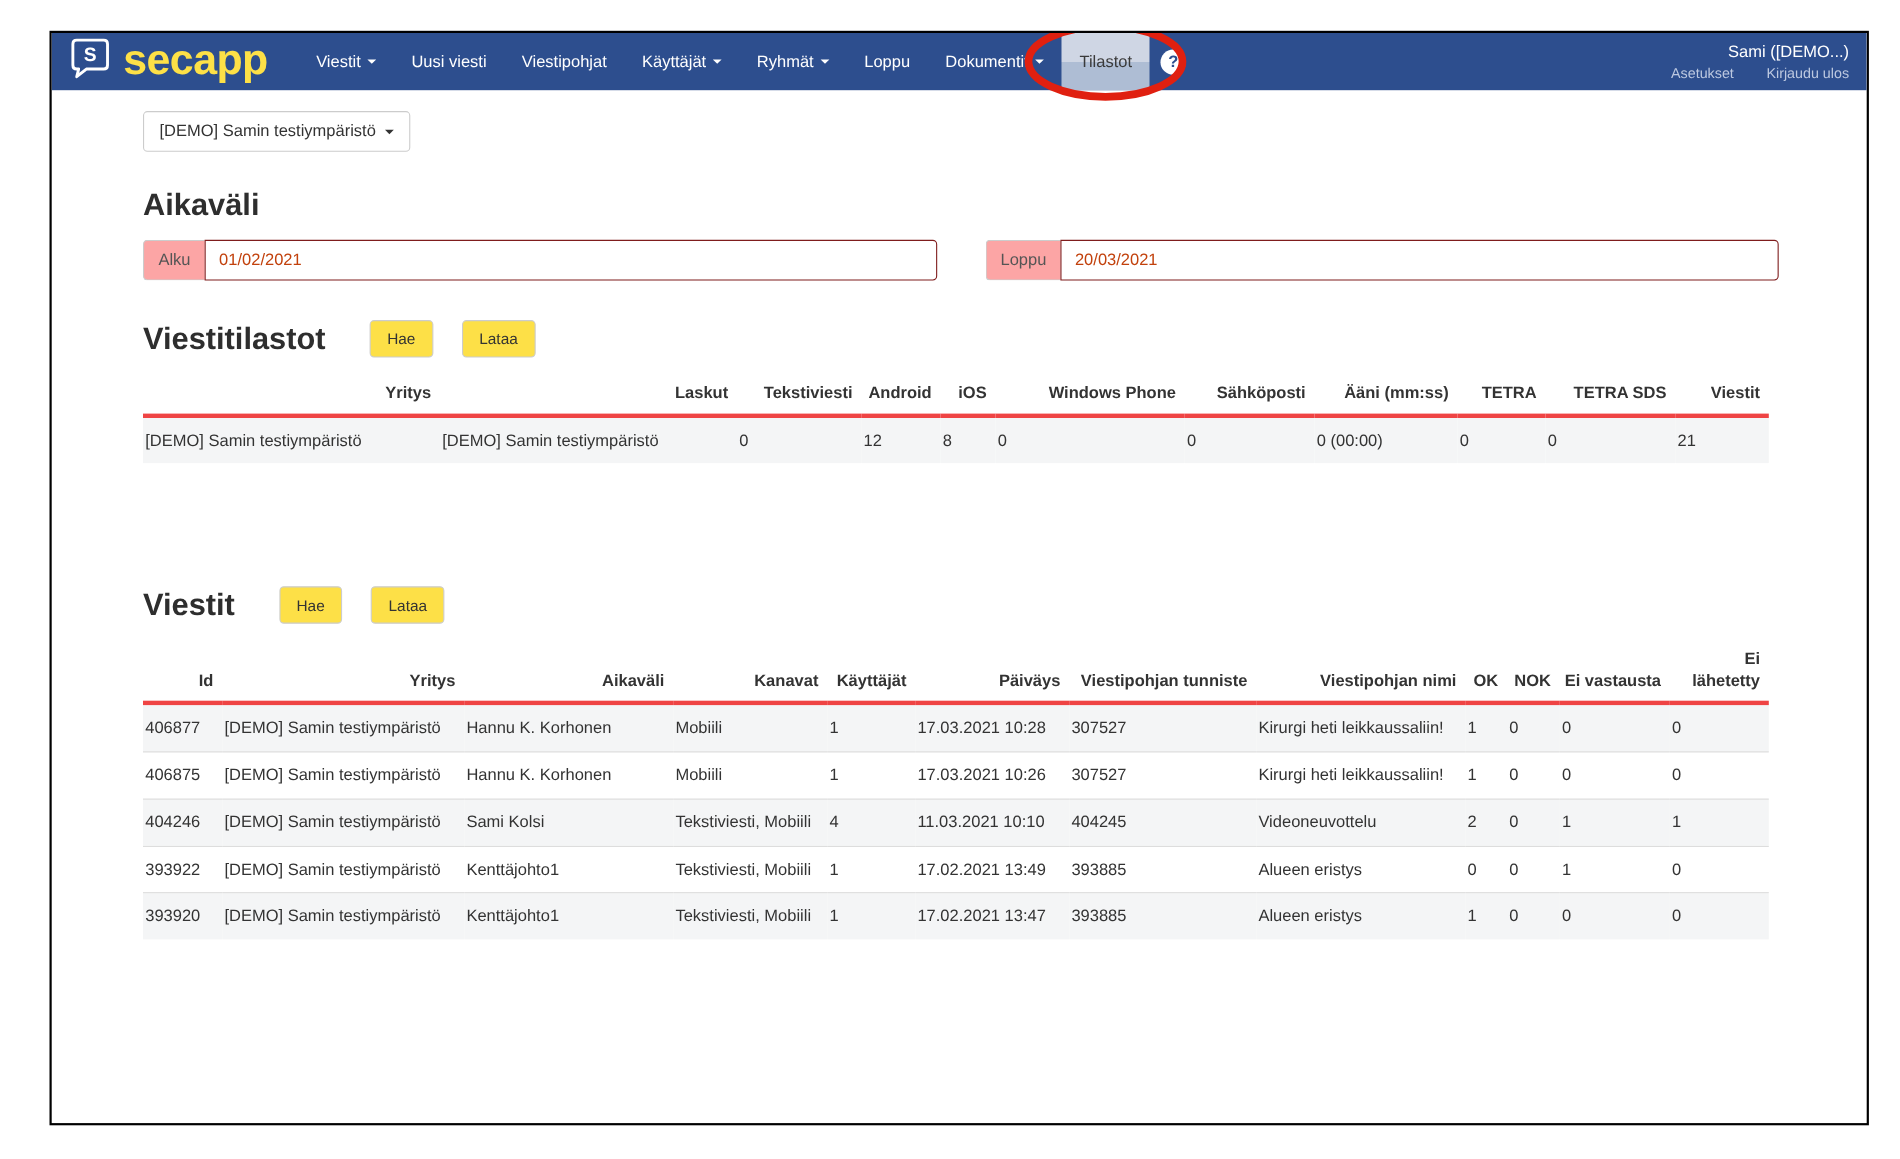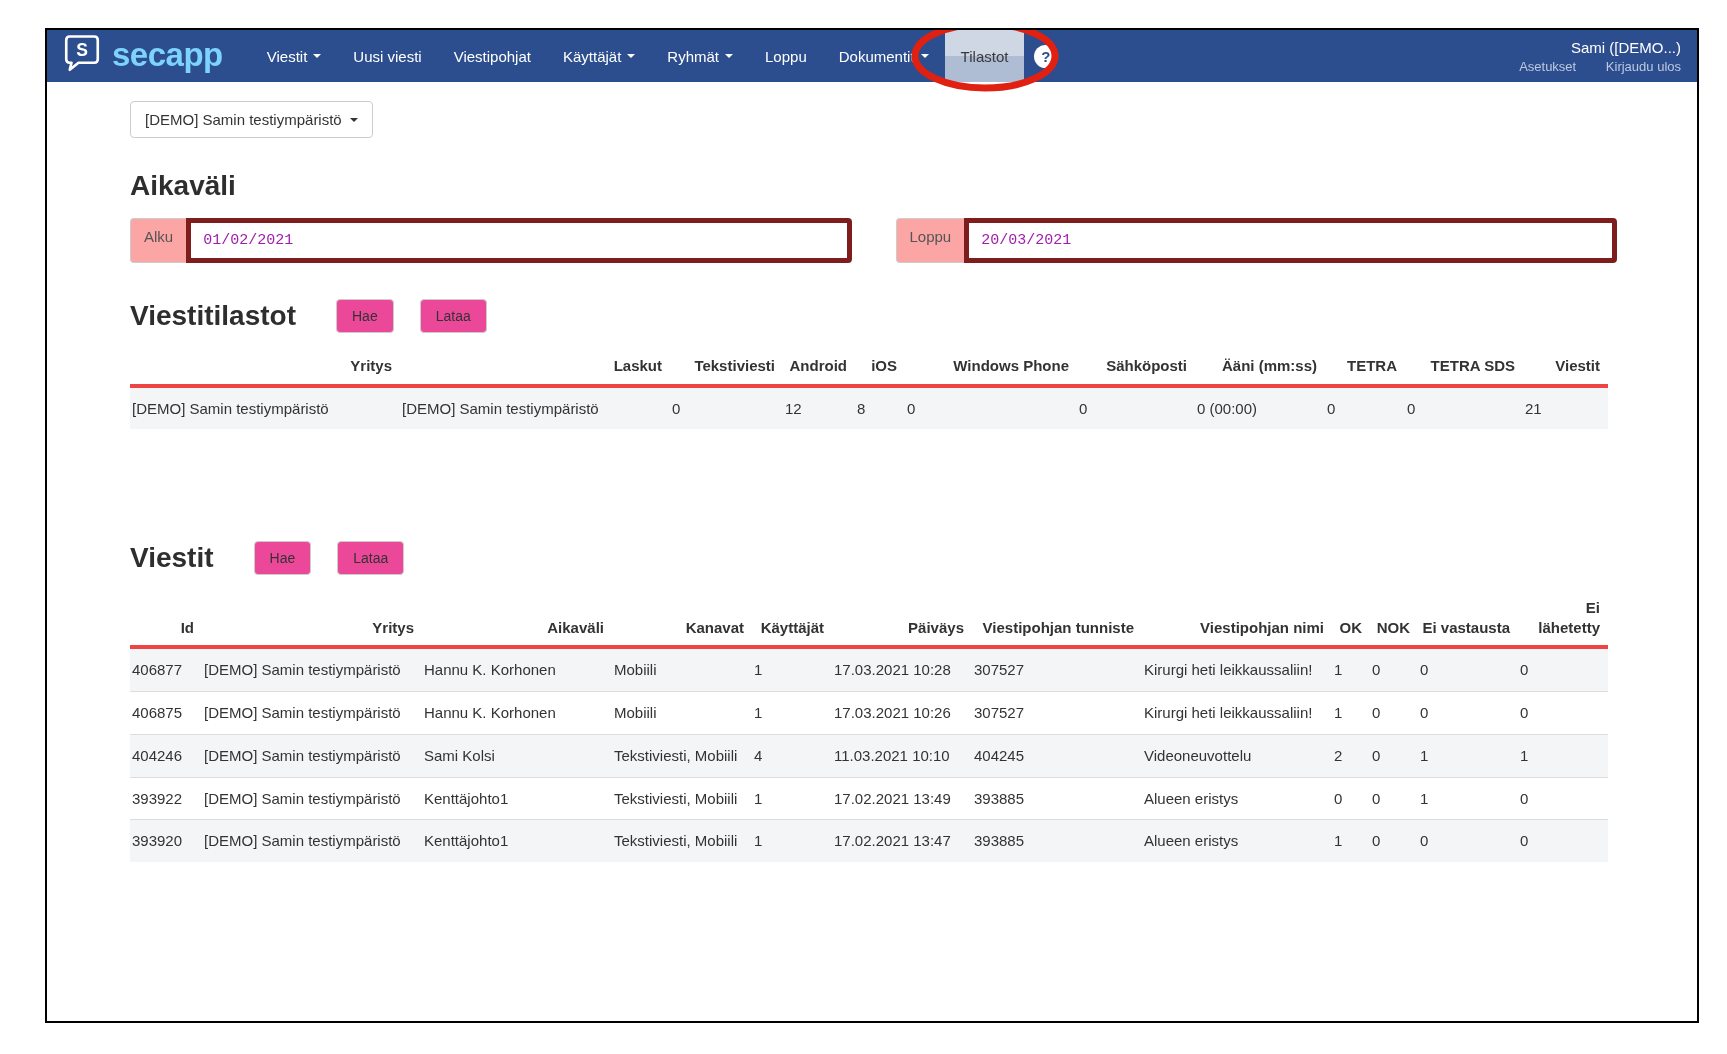--- a/index.html
+++ b/index.html
@@ -5,21 +5,21 @@
   * { margin:0; padding:0; box-sizing:border-box; }
   html,body { width:1727px; height:1054px; background:#fff; overflow:hidden;
               font-family:"Liberation Sans", sans-serif; }
   .frame { position:absolute; left:45px; top:28px; right:28px; bottom:31px;
            border:2px solid #000; background:#fff; overflow:hidden; }
 
   
   .navbar { height:52px; background:#2d4e8e; display:flex; align-items:center;
             padding:0 12px 0 14px; position:relative; overflow:visible; }
   .brand { display:flex; align-items:center; gap:9px; margin-right:28px; }
-  .brand-name { color:#7dd3fc; font-size:33px; font-weight:bold; letter-spacing:-0.5px; line-height:1; padding-bottom:4px; }
+  .brand-name { color:#fde047; font-size:39px; font-weight:bold; letter-spacing:-0.5px; line-height:1; padding-bottom:4px; }
   .nav { display:flex; list-style:none; align-items:stretch; height:52px; }
   .nav li { display:flex; align-items:center; padding:0 16px; color:#fff;
             font-size:15px; cursor:pointer; position:relative; white-space:nowrap; }
   .nav li.active { background:linear-gradient(#cfd6e4 0%, #cfd6e4 50%, #aebdd4 50%, #aebdd4 100%); color:#3a3a3a; }
   .caret { display:inline-block; margin-left:6px; width:0; height:0;
            border-left:4px solid transparent; border-right:4px solid transparent;
            border-top:4px solid #fff; }
   .help-circle { width:23px; height:23px; border-radius:50%; background:#fff; color:#2d4e8e;
                  font-weight:bold; font-size:15px; display:flex; align-items:center; justify-content:center; }
   .annotation-svg { position:absolute; left:50%; top:50%; transform:translate(-50%,-50%);
@@ -38,26 +38,26 @@
   .caret-dark { display:inline-block; width:0; height:0;
                 border-left:4px solid transparent; border-right:4px solid transparent;
                 border-top:4px solid #333; }
   h2 { font-size:28px; font-weight:bold; color:#2e2e2e; }
   .h-aikavali { margin:32px 0 16px; }
 
   .daterow { display:flex; gap:44px; }
   .input-group { display:flex; flex:1; }
   .addon { background:#fca5a5; border:1px solid #ccc; border-right:0; border-radius:4px 0 0 4px;
            padding:9px 13px; font-size:15px; color:#555; white-space:nowrap; }
-  .input-group input { flex:1; border:5px solid #7f1d1d; border-radius:0 4px 4px 0;
-                       padding:9px 12px; font-size:15px; color:#a21caf; font-family:Liberation Mono, monospace; }
+  .input-group input { flex:1; border:1px solid #7f1d1d; border-radius:0 4px 4px 0;
+                       padding:9px 12px; font-size:15px; color:#c2410c; font-family:Liberation Sans, sans-serif; }
 
   .section-head { display:flex; align-items:center; gap:26px; margin-top:36px; }
   .section-head h2 { margin-right:14px; }
-  .btn { background:#ec4899; border:1px solid #ccc; border-radius:4px; padding:8px 15px;
+  .btn { background:#fde047; border:1px solid #ccc; border-radius:4px; padding:8px 15px;
          font-size:14px; color:#333; cursor:pointer; font-family:inherit; }
 
   table { border-collapse:collapse; table-layout:fixed; width:1478px; margin-top:14px;
           font-size:15px; color:#333; }
   th { text-align:right; vertical-align:bottom; font-weight:bold; padding:9px 8px 8px 2px;
        border-bottom:4px solid #ef4444; line-height:1.3; }
   td { text-align:left; vertical-align:top; padding:10px 8px 10px 2px; line-height:1.45; }
   tbody tr { border-top:1px solid #ddd; }
   tbody tr:nth-child(odd) { background:#f4f5f6; }
 

